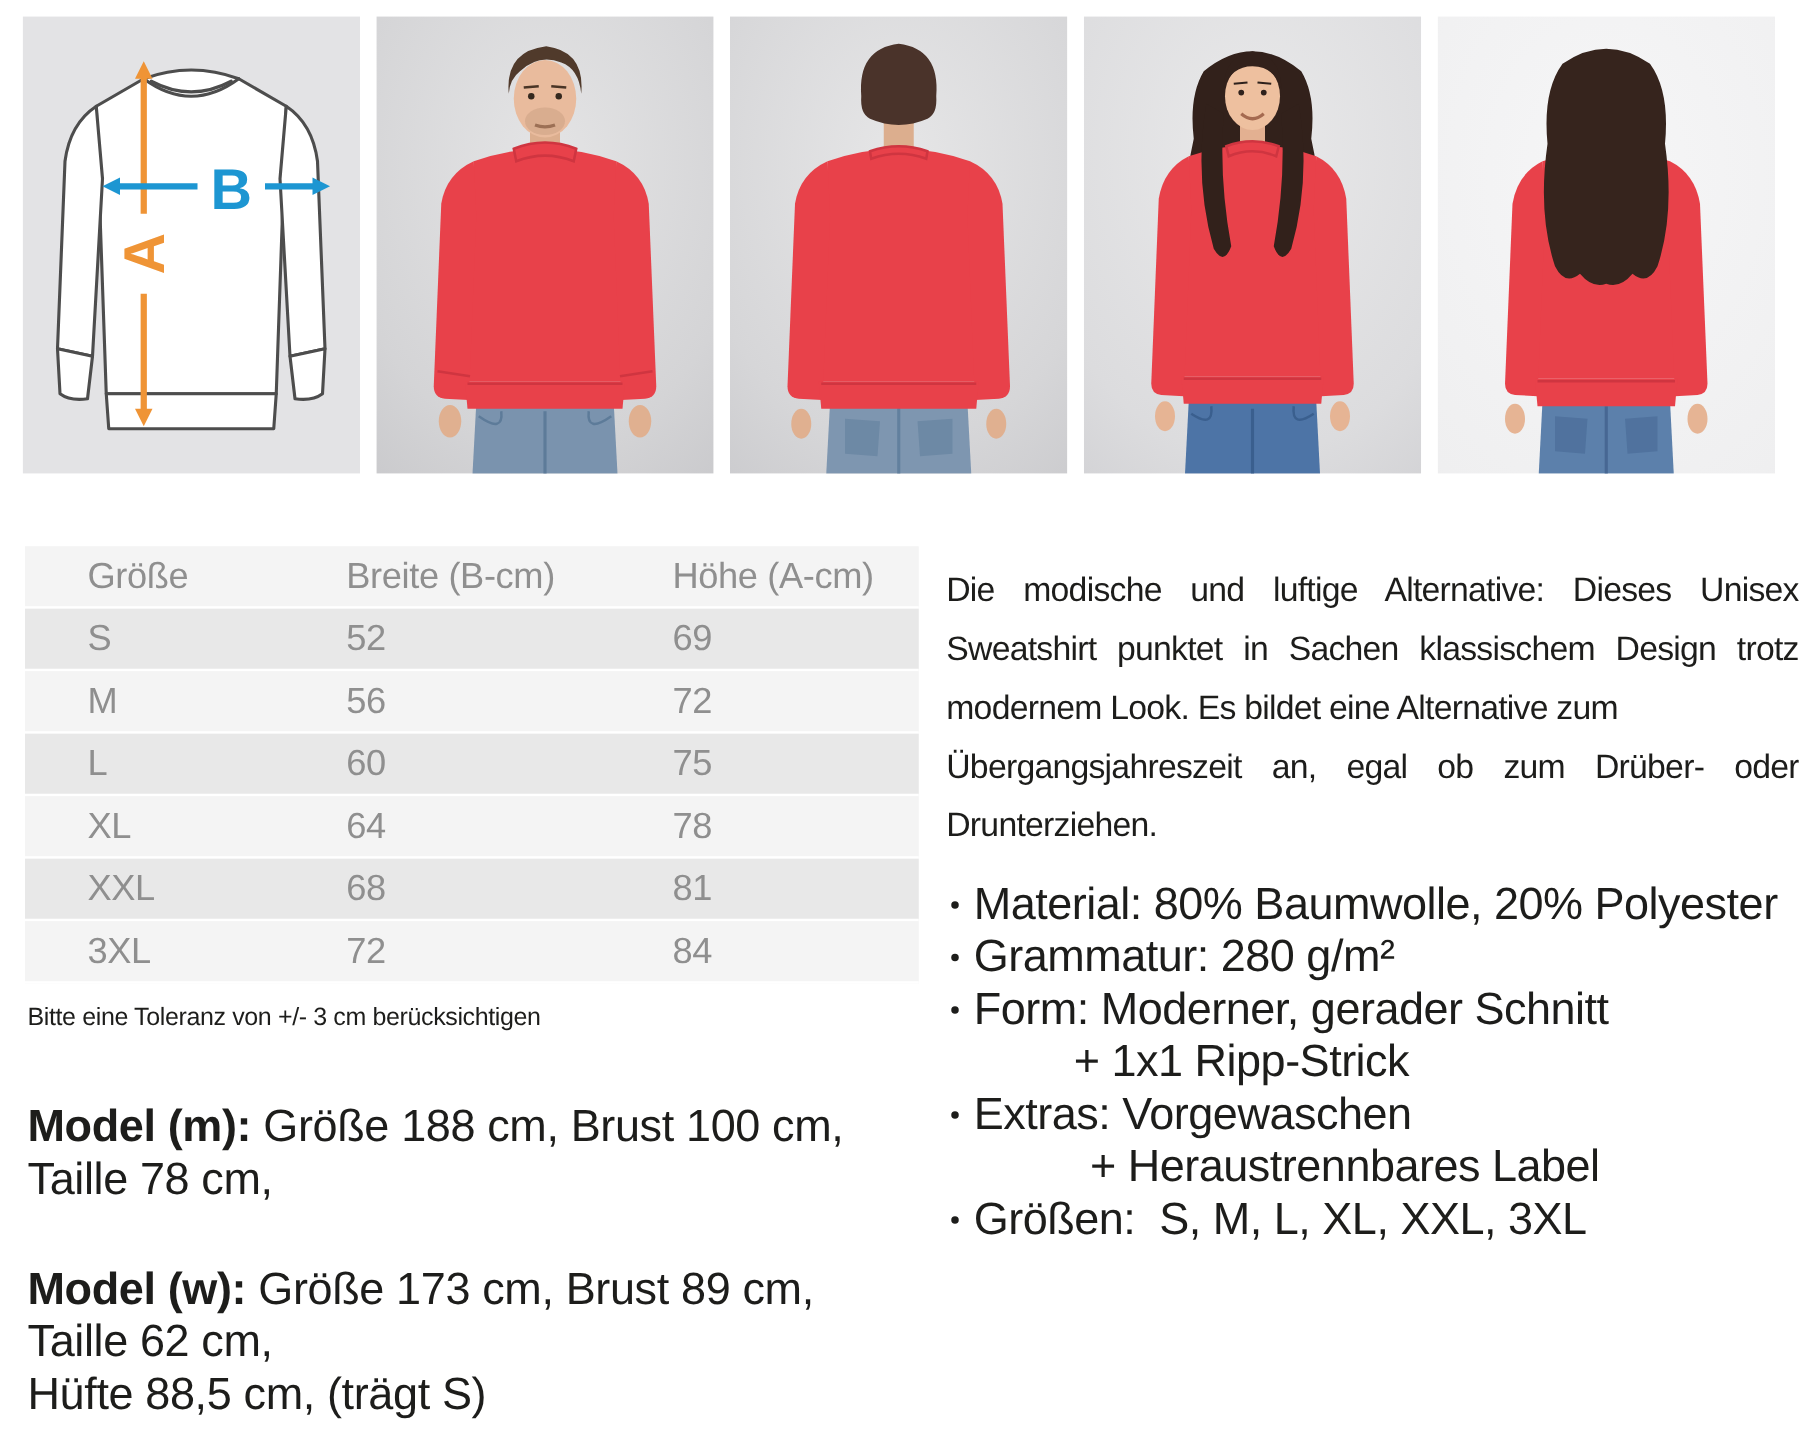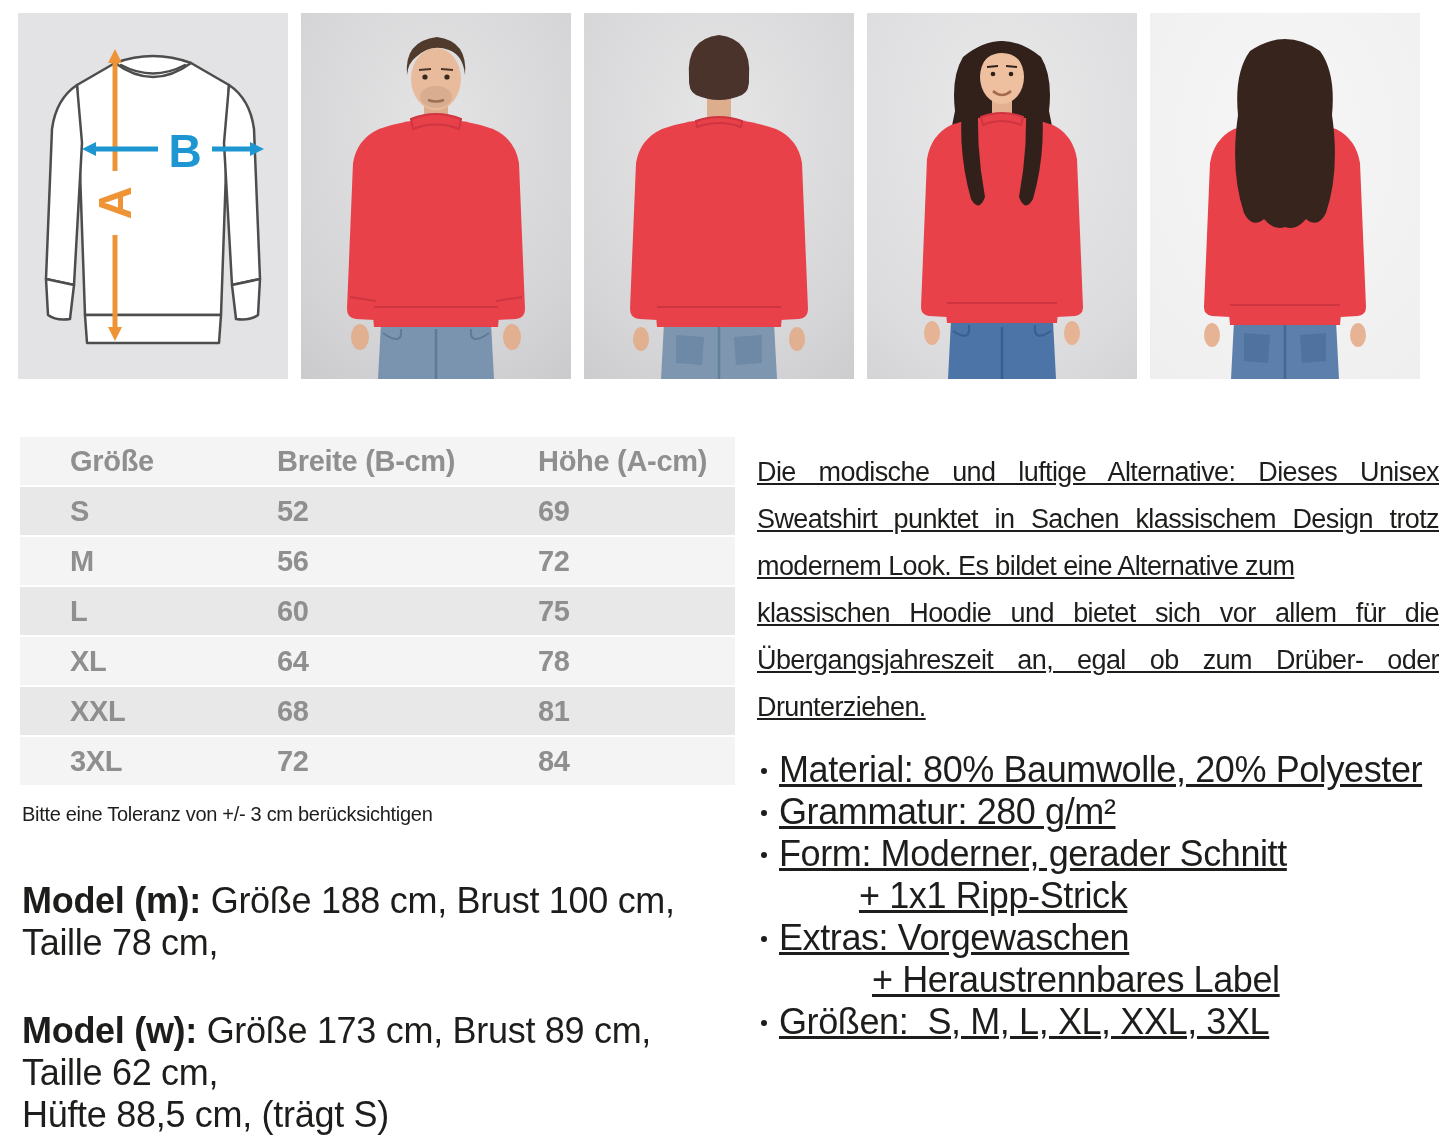--- a/index.html
+++ b/index.html
@@ -33,28 +33,28 @@
   .head-orange{fill:var(--arrow-orange);}
   .head-blue{fill:var(--arrow-blue);}
   .outline{fill:#ffffff;stroke:#4d4d4d;stroke-width:2.5;stroke-linejoin:round;}
   .outline-line{fill:none;stroke:#4d4d4d;stroke-width:2.5;stroke-linecap:round;}
   .sw-red{fill:var(--sweatshirt-red);}
   .sw-seam{fill:none;stroke:#cf3540;stroke-width:2;}
 
   
   .content{display:flex;margin-top:58px;padding-left:20px;}
   .left-col{width:715px;flex:none;}
-  .right-col{width:682px;flex:none;margin-left:22px;padding-top:12px;text-decoration:underline;}
+  .right-col{width:682px;flex:none;margin-left:22px;padding-top:12px;}
 
   
   .size-table{width:715px;font-size:29px;color:var(--table-text);}
   .t-row{display:flex;height:50px;align-items:center;border-bottom:2px solid #ffffff;}
   .t-row:nth-child(odd){background:#f4f4f4;}
   .t-row:nth-child(even){background:#e8e8e8;}
-  .cell{white-space:nowrap;font-weight:bold;}
+  .cell{white-space:nowrap;}
   .cell.c0{width:257px;padding-left:50px;}
   .cell.c1{width:261px;}
   .cell.c2{width:197px;}
 
   .tolerance{margin-top:16px;font-size:20px;padding-left:2px;}
 
   .model-block{font-size:36px;line-height:42px;padding-left:2px;}
   .model-block .mlabel{font-weight:bold;}
   .model-m{margin-top:54px;}
   .model-w{margin-top:46px;}
@@ -309,21 +309,20 @@
         <span class="mlabel">Model (w):</span><span> Größe 173 cm, Brust 89 cm, Taille 62 cm,</span><br>
         <span>Hüfte 88,5 cm, (trägt S)</span>
       </div>
     </div>
 
     <div class="right-col">
       <div id="desc-lines">
           <div class="desc-line jl">Die modische und luftige Alternative: Dieses Unisex</div>
           <div class="desc-line jl">Sweatshirt punktet in Sachen klassischem Design trotz</div>
           <div class="desc-line">modernem Look. Es bildet eine Alternative zum</div>
-          <div class="desc-line jl">klassischen Hoodie und bietet sich vor allem für die</div>
           <div class="desc-line jl">Übergangsjahreszeit an, egal ob zum Drüber- oder</div>
           <div class="desc-line">Drunterziehen.</div>
         </div>
       <div class="bullet-list" id="bullet-list">
           <div class="bullet-line ind0"><span class="dot"></span><span>Material: 80% Baumwolle, 20% Polyester</span></div>
           <div class="bullet-line ind0"><span class="dot"></span><span>Grammatur: 280 g/m²</span></div>
           <div class="bullet-line ind0"><span class="dot"></span><span>Form: Moderner, gerader Schnitt</span></div>
           <div class="bullet-line ind1"><span>+ 1x1 Ripp-Strick</span></div>
           <div class="bullet-line ind0"><span class="dot"></span><span>Extras: Vorgewaschen</span></div>
           <div class="bullet-line ind2"><span>+ Heraustrennbares Label</span></div>

